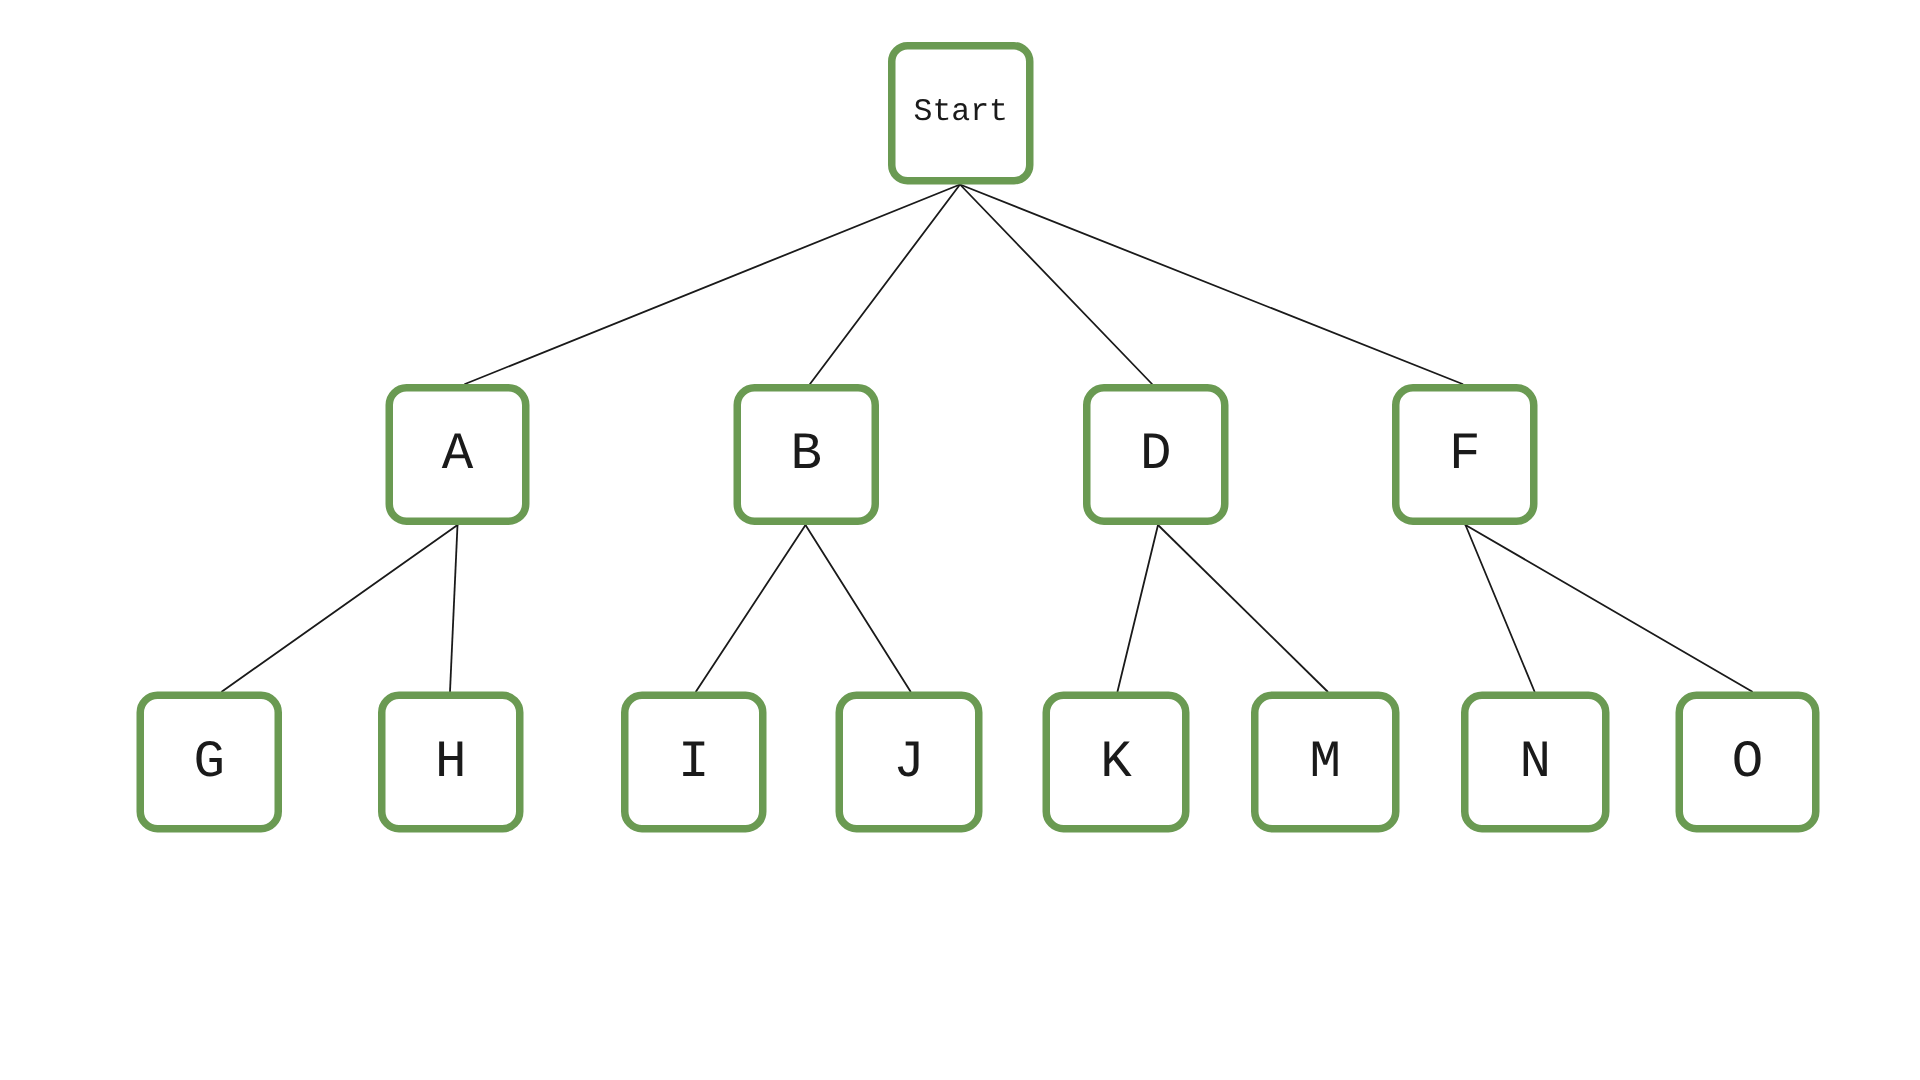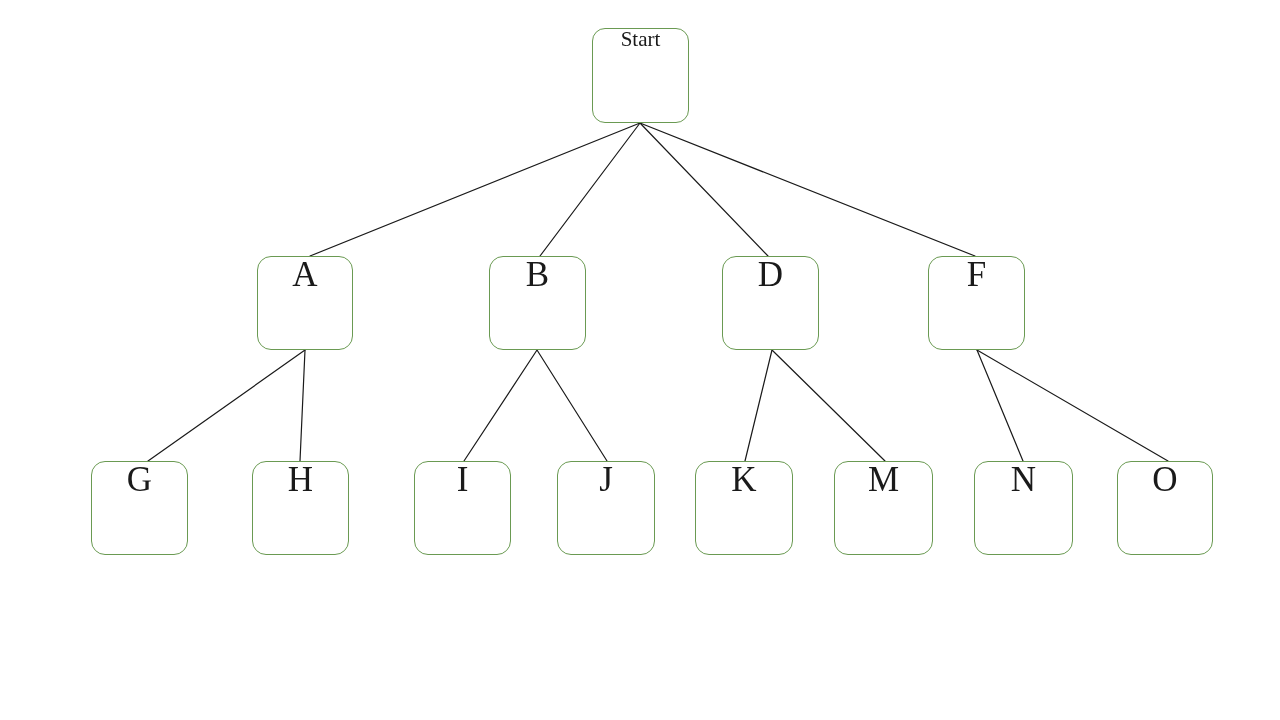--- a/index.html
+++ b/index.html
@@ -25,27 +25,29 @@
     left: 0;
     top: 0;
     width: 1280px;
     height: 720px;
     pointer-events: none;
   }
   .node {
     position: absolute;
     box-sizing: border-box;
     background: #ffffff;
-    border: 1px solid #ec4899;
+    border: 5px solid #ec4899;
     border-radius: 14px;
     display: flex;
+    align-items: center;
     justify-content: center;
     color: #000000;
     line-height: 1;
     user-select: none;
+    font-family: Liberation Mono, monospace;
   }
   .node-label {
     display: block;
     text-align: center;
     color: #1a1a1a;
   }
   .node.root {
     border-radius: 13px;
   }
   .node.root .node-label {

